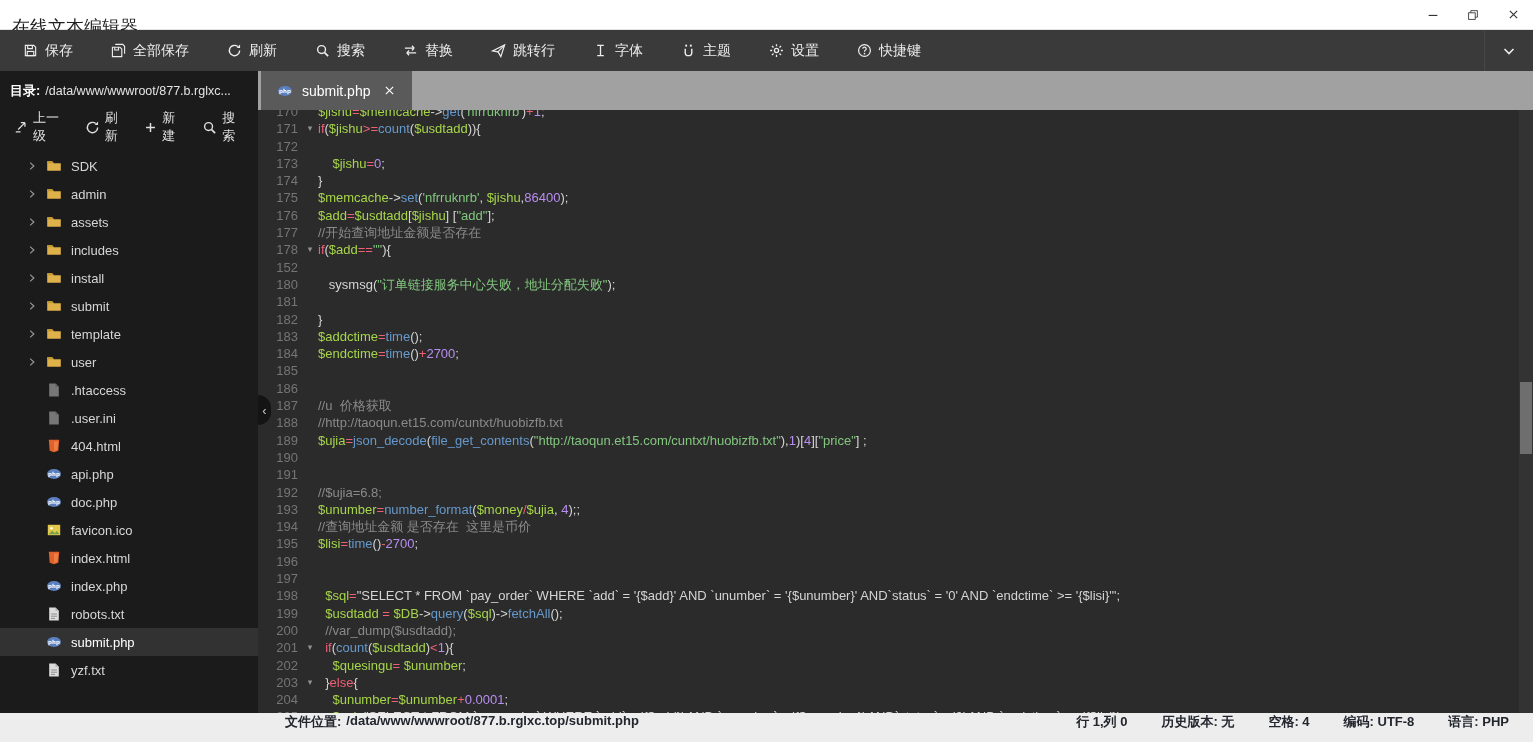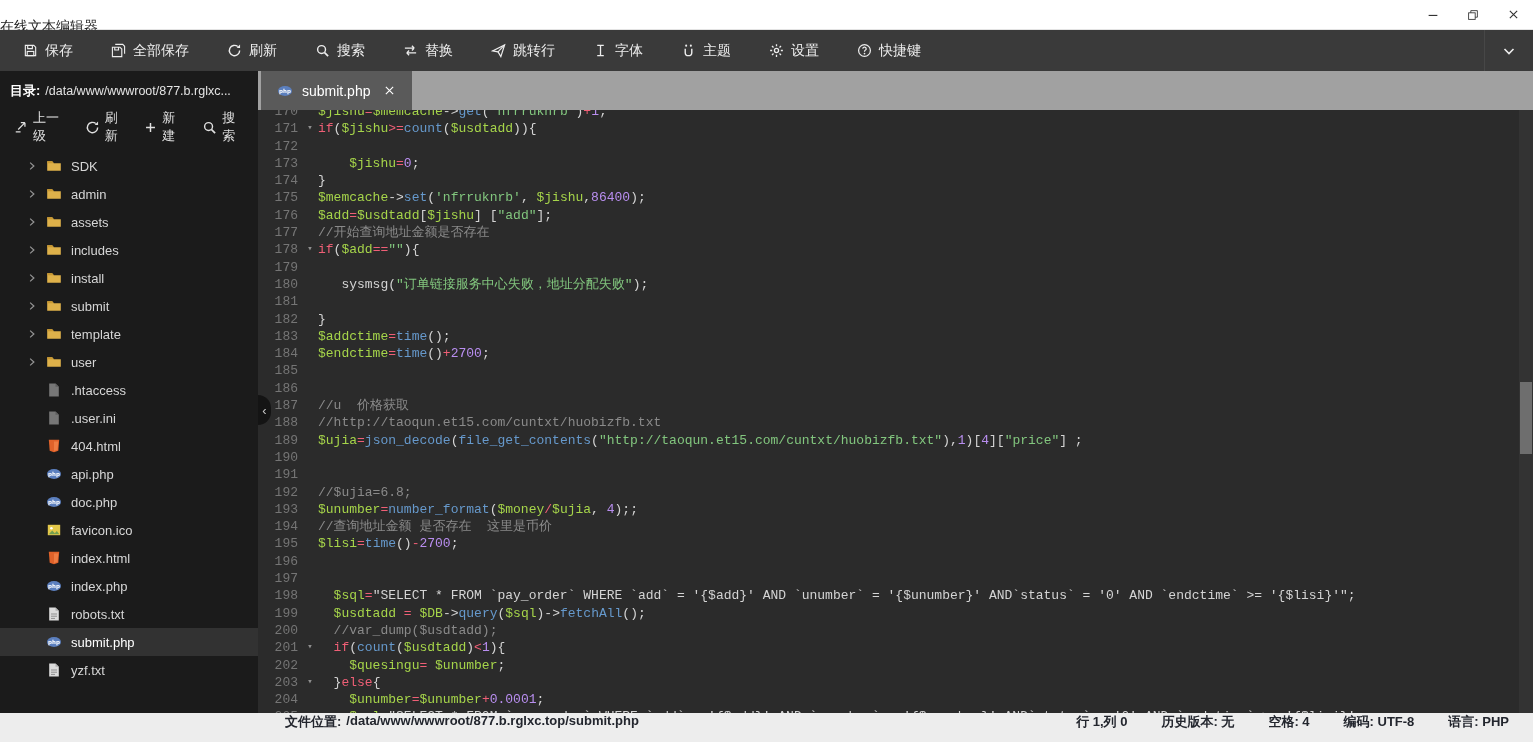--- a/index.html
+++ b/index.html
@@ -2,21 +2,21 @@
 <html><head>
 <meta charset="utf-8">
 <style>
   * { margin:0; padding:0; box-sizing:border-box; }
   html,body { width:1533px; height:742px; overflow:hidden; }
   body { font-family:"Liberation Sans", sans-serif; background:#2b2b2b; }
   .window { width:1533px; height:742px; display:flex; flex-direction:column; }
 
   
   .titlebar { height:30px; background:#ffffff; border-bottom:1px solid #e3e3e3; display:flex; align-items:center; flex:none; }
-  .titlebar .title { flex:1; font-size:14px; color:#1f1f1f; padding-left:0;margin-top:25px; }
+  .titlebar .title { flex:1; font-size:18px; color:#1f1f1f; padding-left:12px;margin-top:25px; }
   .win-btn { width:40px; height:30px; display:flex; align-items:center; justify-content:center; color:#333; cursor:pointer; }
 
   
   .toolbar { height:41px; background:#3a3a3a; display:flex; align-items:stretch; color:#ededed; flex:none; }
   .tb-btn { display:flex; align-items:center; gap:7px; padding:0 15px; font-size:14px; cursor:pointer; white-space:nowrap;margin-left:8px; }
   .tb-right { margin-left:auto; display:flex; align-items:center; padding:0 16px; border-left:1px solid #474747; cursor:pointer; }
 
   .main { flex:1; display:flex; min-height:0; }
 
   
@@ -34,21 +34,21 @@
 
   
   .editor-pane { flex:1; min-width:0; display:flex; flex-direction:column; position:relative; }
   .tabbar { height:39px; flex:none; background:#a1a1a1; display:flex; align-items:stretch; }
   .tab { display:flex; align-items:center; gap:9px; padding:0 16px; margin-left:3px; background:#5a5a5a; color:#fff; font-size:14px; cursor:pointer; }
   .tab .ticon { width:16px; height:16px; display:inline-flex; }
   .tab .close { display:inline-flex; color:#fff; cursor:pointer; margin-left:4px; }
 
   .editor { flex:1; position:relative; background:#2b2b2b; overflow:hidden; }
   .code-lines { position:absolute; left:0; right:14px; top:0; margin-top:-7px;
-                font-family:Liberation Mono, monospace; font-size:13px; line-height:17.3px; }
+                font-family:Liberation Sans, sans-serif; font-size:13px; line-height:17.3px; }
   .line { display:flex; white-space:pre; height:17.3px; }
   .gutter { width:44px; padding-right:4px; text-align:right; color:#757575; flex:none; }
   .fold { width:16px; flex:none; color:#8f8f8f; font-size:9px; text-align:center; line-height:17.3px; cursor:pointer; }
   .code-text { flex:none; }
   .t-d { color:#d4d4d4; }
   .t-v { color:#a6d54a; }
   .t-k { color:#ef5f76; }
   .t-s { color:#82c67e; }
   .t-n { color:#b98ef0; }
   .t-f { color:#6699cc; }
@@ -500,21 +500,21 @@
         <div class="code-lines" id="code-lines">
             <div class="line"><span class="gutter">170</span><span class="fold"></span><span class="code-text"><span class="t-v">$jishu</span><span class="t-k">=</span><span class="t-v">$memcache</span><span class="t-d">-&gt;</span><span class="t-f">get</span><span class="t-d">(</span><span class="t-s">'nfrruknrb'</span><span class="t-d">)</span><span class="t-k">+</span><span class="t-n">1</span><span class="t-d">;</span></span></div>
             <div class="line"><span class="gutter">171</span><span class="fold">▾</span><span class="code-text"><span class="t-k">if</span><span class="t-d">(</span><span class="t-v">$jishu</span><span class="t-k">&gt;=</span><span class="t-f">count</span><span class="t-d">(</span><span class="t-v">$usdtadd</span><span class="t-d">)){</span></span></div>
             <div class="line"><span class="gutter">172</span><span class="fold"></span><span class="code-text"></span></div>
             <div class="line"><span class="gutter">173</span><span class="fold"></span><span class="code-text"><span class="t-d">    </span><span class="t-v">$jishu</span><span class="t-k">=</span><span class="t-n">0</span><span class="t-d">;</span></span></div>
             <div class="line"><span class="gutter">174</span><span class="fold"></span><span class="code-text"><span class="t-d">}</span></span></div>
             <div class="line"><span class="gutter">175</span><span class="fold"></span><span class="code-text"><span class="t-v">$memcache</span><span class="t-d">-&gt;</span><span class="t-f">set</span><span class="t-d">(</span><span class="t-s">'nfrruknrb'</span><span class="t-d">, </span><span class="t-v">$jishu</span><span class="t-d">,</span><span class="t-n">86400</span><span class="t-d">);</span></span></div>
             <div class="line"><span class="gutter">176</span><span class="fold"></span><span class="code-text"><span class="t-v">$add</span><span class="t-k">=</span><span class="t-v">$usdtadd</span><span class="t-d">[</span><span class="t-v">$jishu</span><span class="t-d">] [</span><span class="t-s">"add"</span><span class="t-d">];</span></span></div>
             <div class="line"><span class="gutter">177</span><span class="fold"></span><span class="code-text"><span class="t-c">//开始查询地址金额是否存在</span></span></div>
             <div class="line"><span class="gutter">178</span><span class="fold">▾</span><span class="code-text"><span class="t-k">if</span><span class="t-d">(</span><span class="t-v">$add</span><span class="t-k">==</span><span class="t-s">""</span><span class="t-d">){</span></span></div>
-            <div class="line"><span class="gutter">179</span><span class="fold"></span><span class="code-text"></span></div>
+            <div class="line"><span class="gutter">152</span><span class="fold"></span><span class="code-text"></span></div>
             <div class="line"><span class="gutter">180</span><span class="fold"></span><span class="code-text"><span class="t-d">   sysmsg(</span><span class="t-s">"订单链接服务中心失败，地址分配失败"</span><span class="t-d">);</span></span></div>
             <div class="line"><span class="gutter">181</span><span class="fold"></span><span class="code-text"></span></div>
             <div class="line"><span class="gutter">182</span><span class="fold"></span><span class="code-text"><span class="t-d">}</span></span></div>
             <div class="line"><span class="gutter">183</span><span class="fold"></span><span class="code-text"><span class="t-v">$addctime</span><span class="t-k">=</span><span class="t-f">time</span><span class="t-d">();</span></span></div>
             <div class="line"><span class="gutter">184</span><span class="fold"></span><span class="code-text"><span class="t-v">$endctime</span><span class="t-k">=</span><span class="t-f">time</span><span class="t-d">()</span><span class="t-k">+</span><span class="t-n">2700</span><span class="t-d">;</span></span></div>
             <div class="line"><span class="gutter">185</span><span class="fold"></span><span class="code-text"></span></div>
             <div class="line"><span class="gutter">186</span><span class="fold"></span><span class="code-text"></span></div>
             <div class="line"><span class="gutter">187</span><span class="fold"></span><span class="code-text"><span class="t-c">//u  价格获取</span></span></div>
             <div class="line"><span class="gutter">188</span><span class="fold"></span><span class="code-text"><span class="t-c">//http://taoqun.et15.com/cuntxt/huobizfb.txt</span></span></div>
             <div class="line"><span class="gutter">189</span><span class="fold"></span><span class="code-text"><span class="t-v">$ujia</span><span class="t-k">=</span><span class="t-f">json_decode</span><span class="t-d">(</span><span class="t-f">file_get_contents</span><span class="t-d">(</span><span class="t-s">"http://taoqun.et15.com/cuntxt/huobizfb.txt"</span><span class="t-d">),</span><span class="t-n">1</span><span class="t-d">)[</span><span class="t-n">4</span><span class="t-d">][</span><span class="t-s">"price"</span><span class="t-d">] ;</span></span></div>

